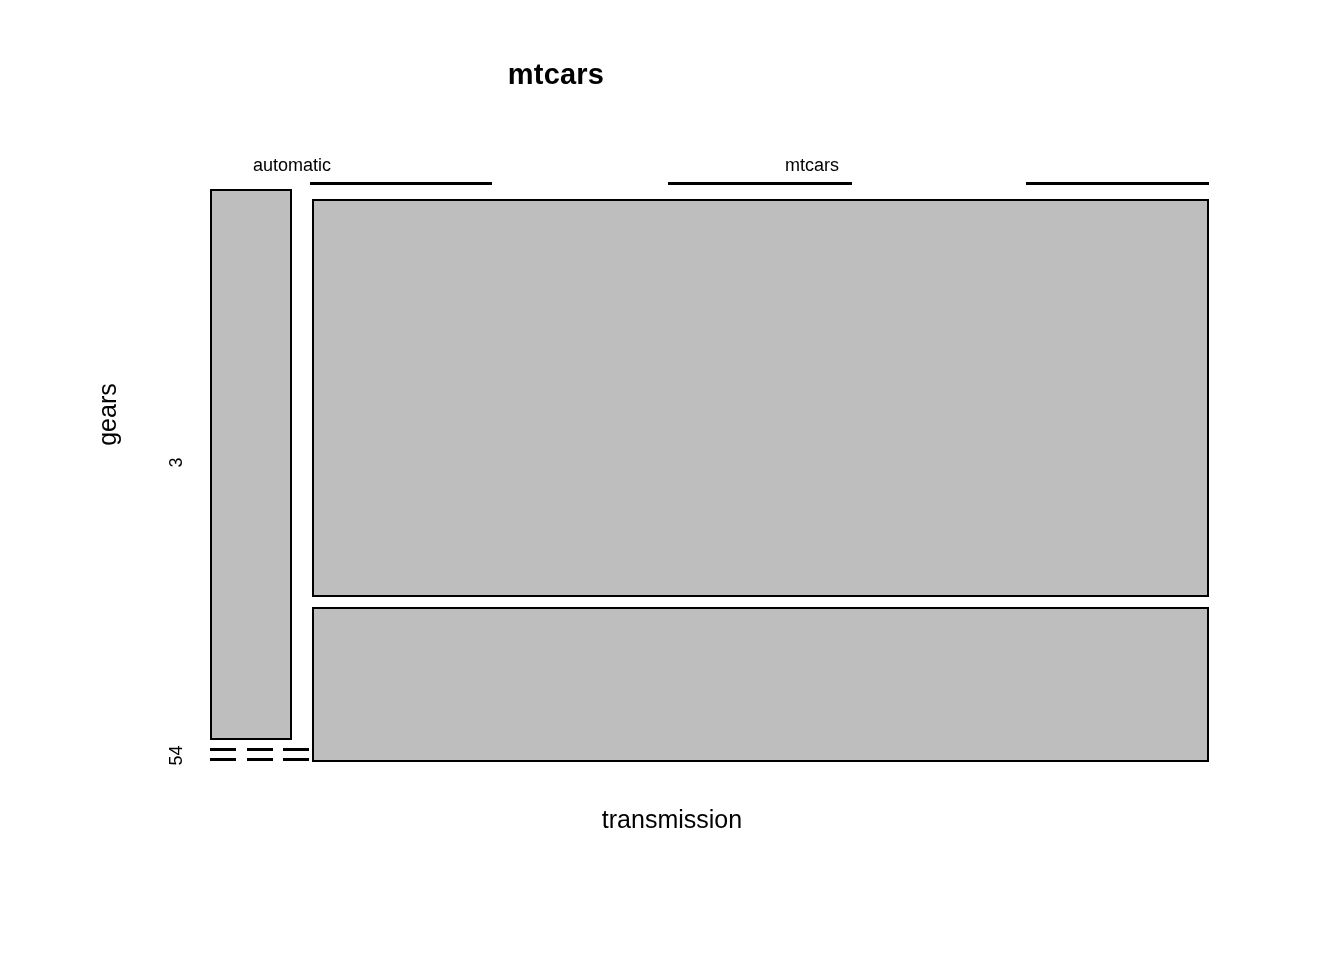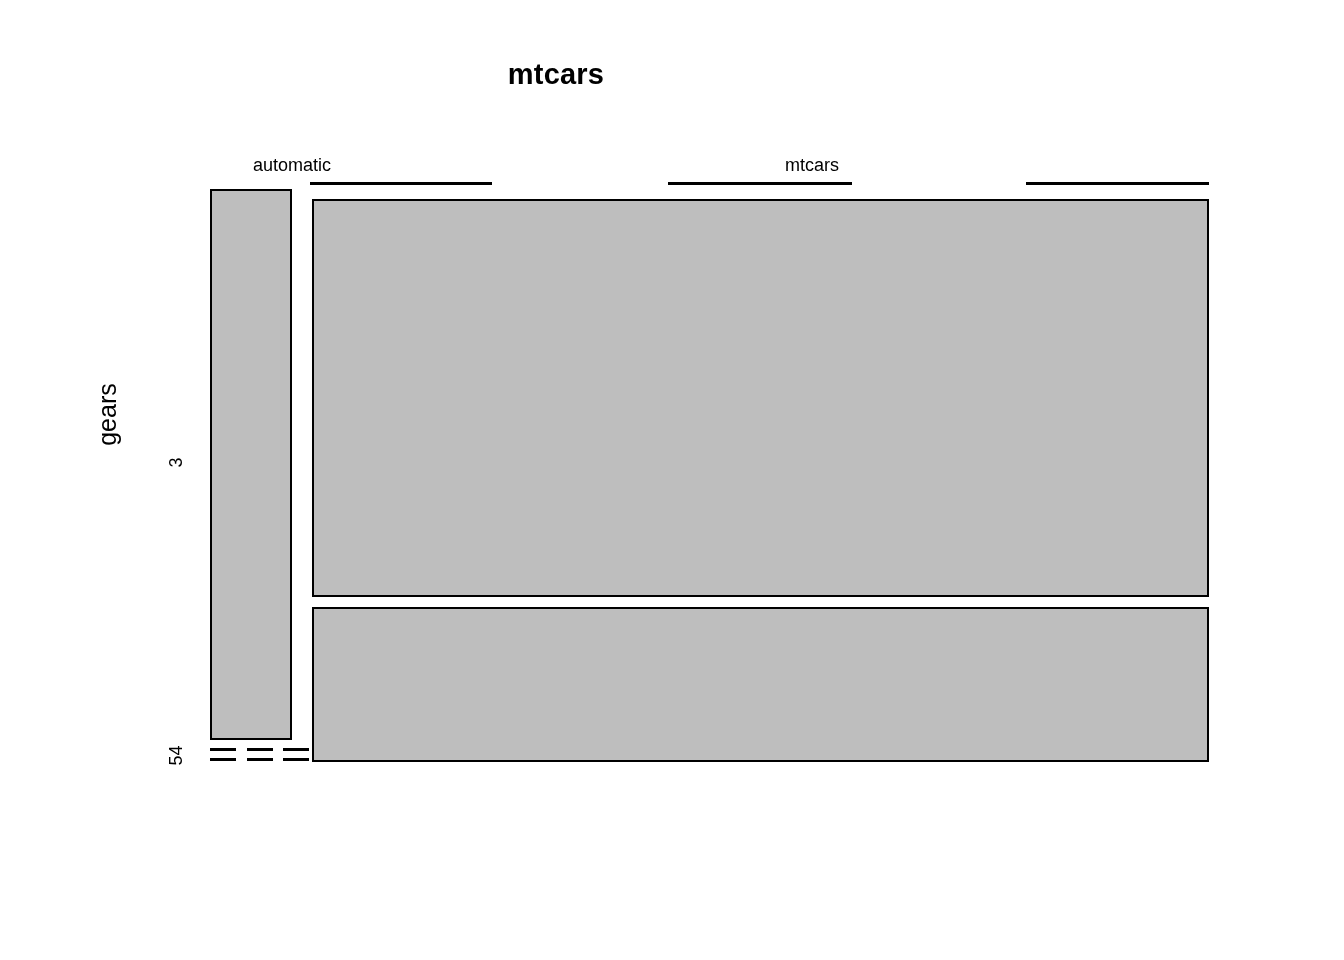--- a/index.html
+++ b/index.html
@@ -95,20 +95,21 @@
 </style>
 </head>
 <body>
 
 <div id="plot-root">
 
   <div class="abs" id="plot-title">mtcars</div>
 
   <div class="abs" id="ylab">gears</div>
 
+  <div class="abs" id="xlab">transmission</div>
 
   <div class="abs col-label" id="col-label-0">automatic</div>
 
   <div class="abs col-label" id="col-label-1">mtcars</div>
 
   <div class="abs row-label" id="row-label-0">3</div>
 
   <div class="abs row-label" id="row-label-1">54</div>
 
   <div id="tiles-layer">

